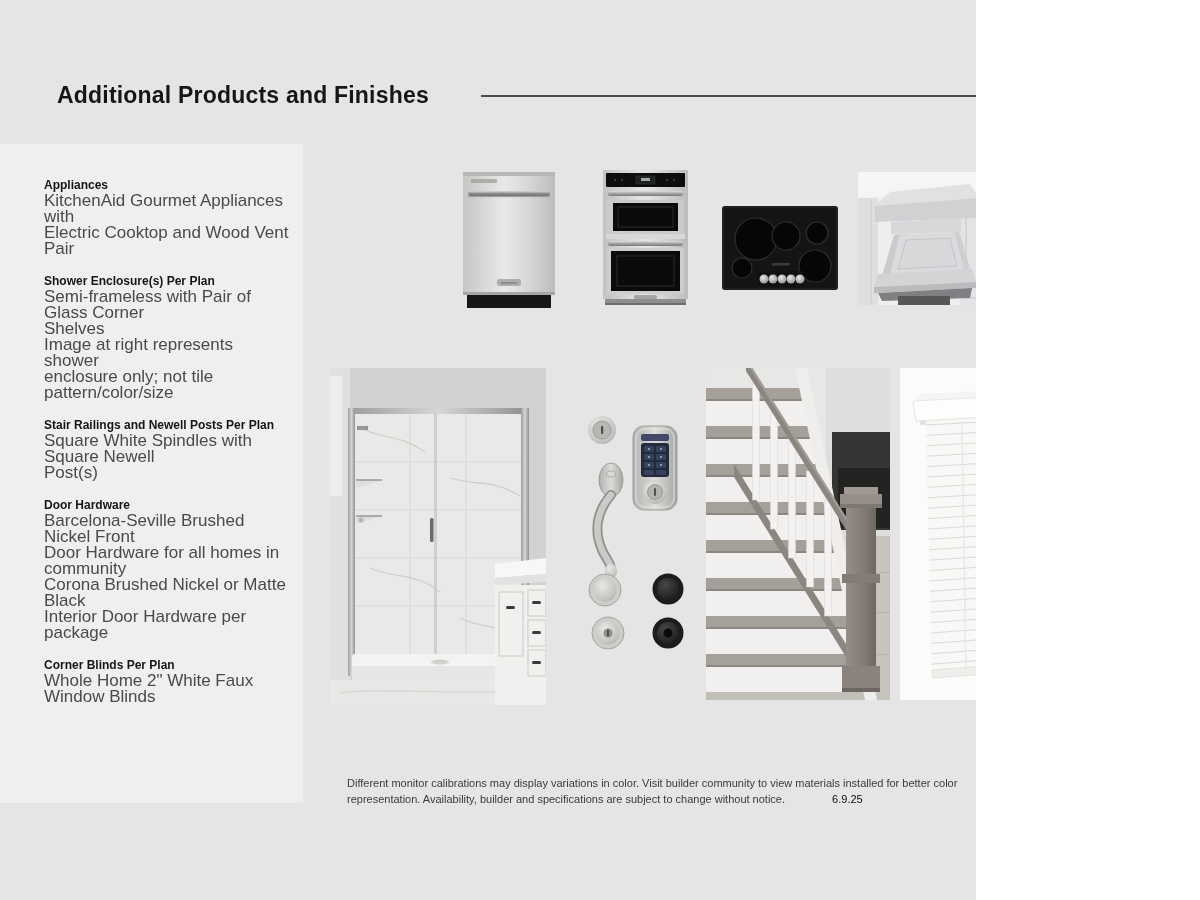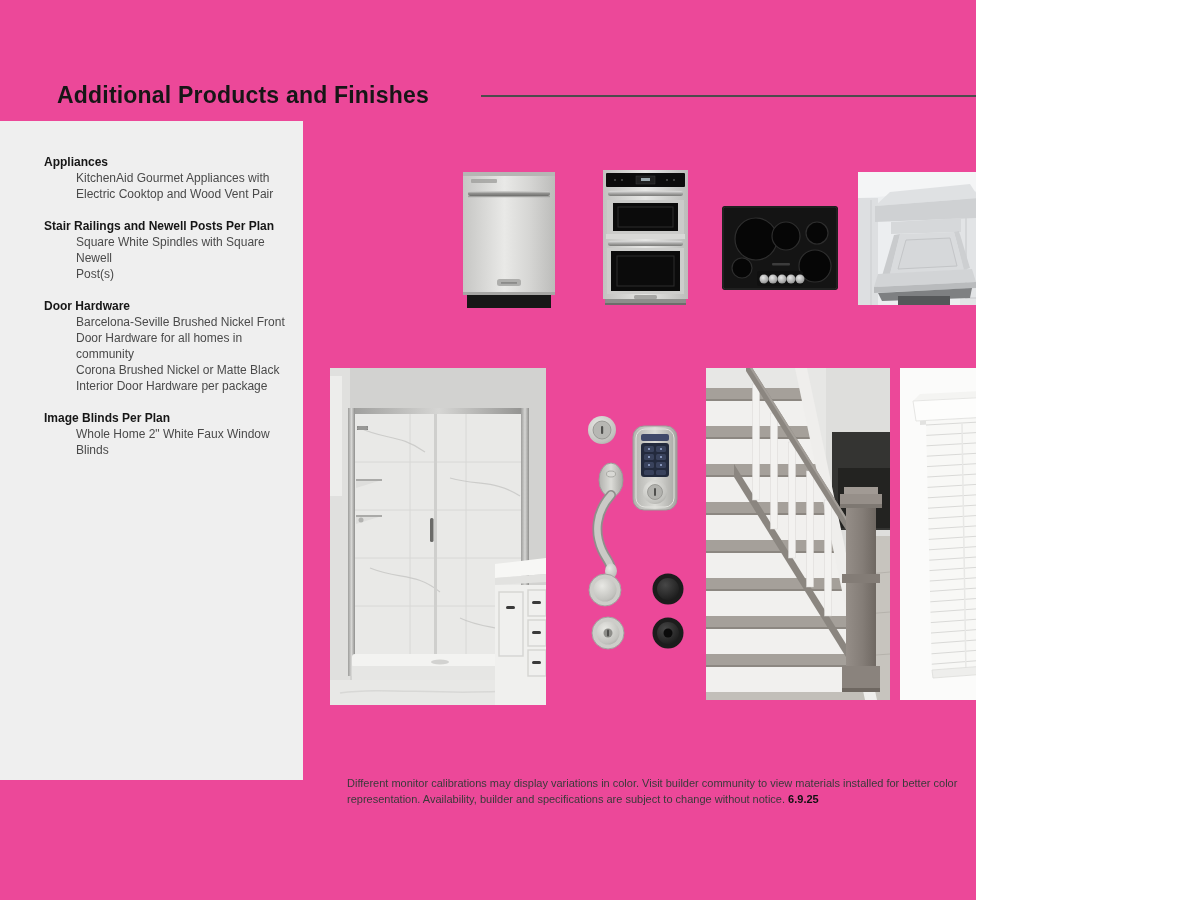--- a/index.html
+++ b/index.html
@@ -1,30 +1,30 @@
 <!DOCTYPE html>
 <html><head>
 <meta charset="utf-8">
 <style>
   html,body{margin:0;padding:0;background:#ffffff;}
-  #page{position:relative;width:976px;height:900px;background:#ec4899;overflow:hidden;
+  #page{position:relative;width:976px;height:900px;background:#e5e5e5;overflow:hidden;
         font-family:"Liberation Sans", sans-serif;}
   .title{position:absolute;left:57px;top:82px;font-size:23px;font-weight:800;
          color:#161616;letter-spacing:.2px;}
   .rule{position:absolute;left:481px;top:95px;width:652px;height:2px;background:#4c4c4c;}
-  .sidebar{position:absolute;left:0;top:121px;width:303px;height:659px;background:#efefef;
+  .sidebar{position:absolute;left:0;top:144px;width:303px;height:659px;background:#efefef;
            box-sizing:border-box;padding:33px 14px 0 44px;}
   .section{margin-bottom:16px;}
   .sec-heading{font-size:12px;font-weight:700;color:#161616;line-height:16px;}
-  .sec-line{font-size:12px;color:#4a4a4a;line-height:16px;margin-left:32px;}
+  .sec-line{font-size:17px;color:#4a4a4a;line-height:16px;}
   .fig{position:absolute;}
   .fig svg{display:block;width:100%;height:100%;}
   .disclaimer{position:absolute;left:347px;top:775px;width:712px;font-size:11px;
               line-height:16px;color:#3a3a3a;}
-  .disclaimer .date{font-weight:700;color:#111;}
+  .disclaimer .date{font-weight:400;color:#111;margin-left:44px;}
   
   .dishwasher{left:460px;top:172px;width:98px;height:136px;}
   .walloven{left:601px;top:170px;width:89px;height:135px;}
   .cooktop{left:722px;top:206px;width:116px;height:84px;}
   .venthood{left:858px;top:172px;width:135px;height:133px;}
   .shower{left:330px;top:368px;width:216px;height:337px;}
   .hardware{left:575px;top:400px;width:120px;height:265px;}
   .stairs{left:706px;top:368px;width:184px;height:332px;}
   .blinds{left:900px;top:368px;width:215px;height:332px;}
 </style>
@@ -34,35 +34,42 @@
 <div id="page">
 
   <div class="title">Additional Products and Finishes</div>
   <div class="rule"></div>
 
   <div class="sidebar">
     <div class="section">
       <div class="sec-heading">Appliances</div>
       <div class="sec-line">KitchenAid Gourmet Appliances with</div>
       <div class="sec-line">Electric Cooktop and Wood Vent Pair</div>
+    </div>
+    <div class="section">
+      <div class="sec-heading">Shower Enclosure(s) Per Plan</div>
+      <div class="sec-line">Semi-frameless with Pair of Glass Corner</div>
+      <div class="sec-line">Shelves</div>
+      <div class="sec-line">Image at right represents shower</div>
+      <div class="sec-line">enclosure only; not tile pattern/color/size</div>
     </div>
     <div class="section">
       <div class="sec-heading">Stair Railings and Newell Posts Per Plan</div>
       <div class="sec-line">Square White Spindles with Square Newell</div>
       <div class="sec-line">Post(s)</div>
     </div>
     <div class="section">
       <div class="sec-heading">Door Hardware</div>
       <div class="sec-line">Barcelona-Seville Brushed Nickel Front</div>
       <div class="sec-line">Door Hardware for all homes in community</div>
       <div class="sec-line">Corona Brushed Nickel or Matte Black</div>
       <div class="sec-line">Interior Door Hardware per package</div>
     </div>
     <div class="section">
-      <div class="sec-heading">Image Blinds Per Plan</div>
+      <div class="sec-heading">Corner Blinds Per Plan</div>
       <div class="sec-line">Whole Home 2" White Faux Window Blinds</div>
     </div>
   </div>
 
   <div class="fig dishwasher">
     <svg viewBox="0 0 98 136">
       <defs>
         <linearGradient id="dwB" x1="0" y1="0" x2="1" y2="0">
           <stop offset="0" stop-color="#c6c6c4"></stop>
             <stop offset=".45" stop-color="#e9e9e7"></stop>

